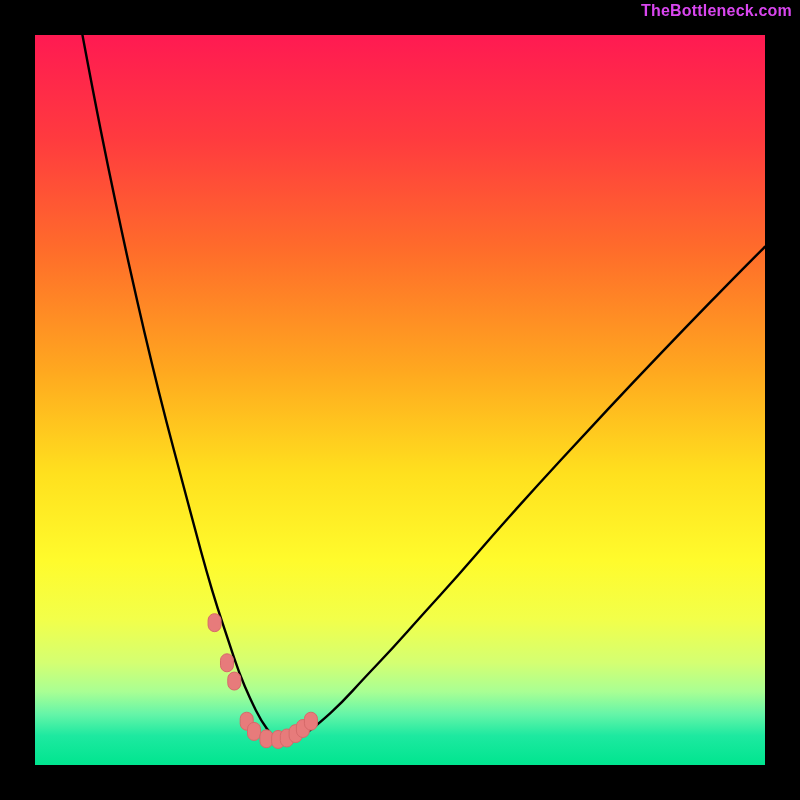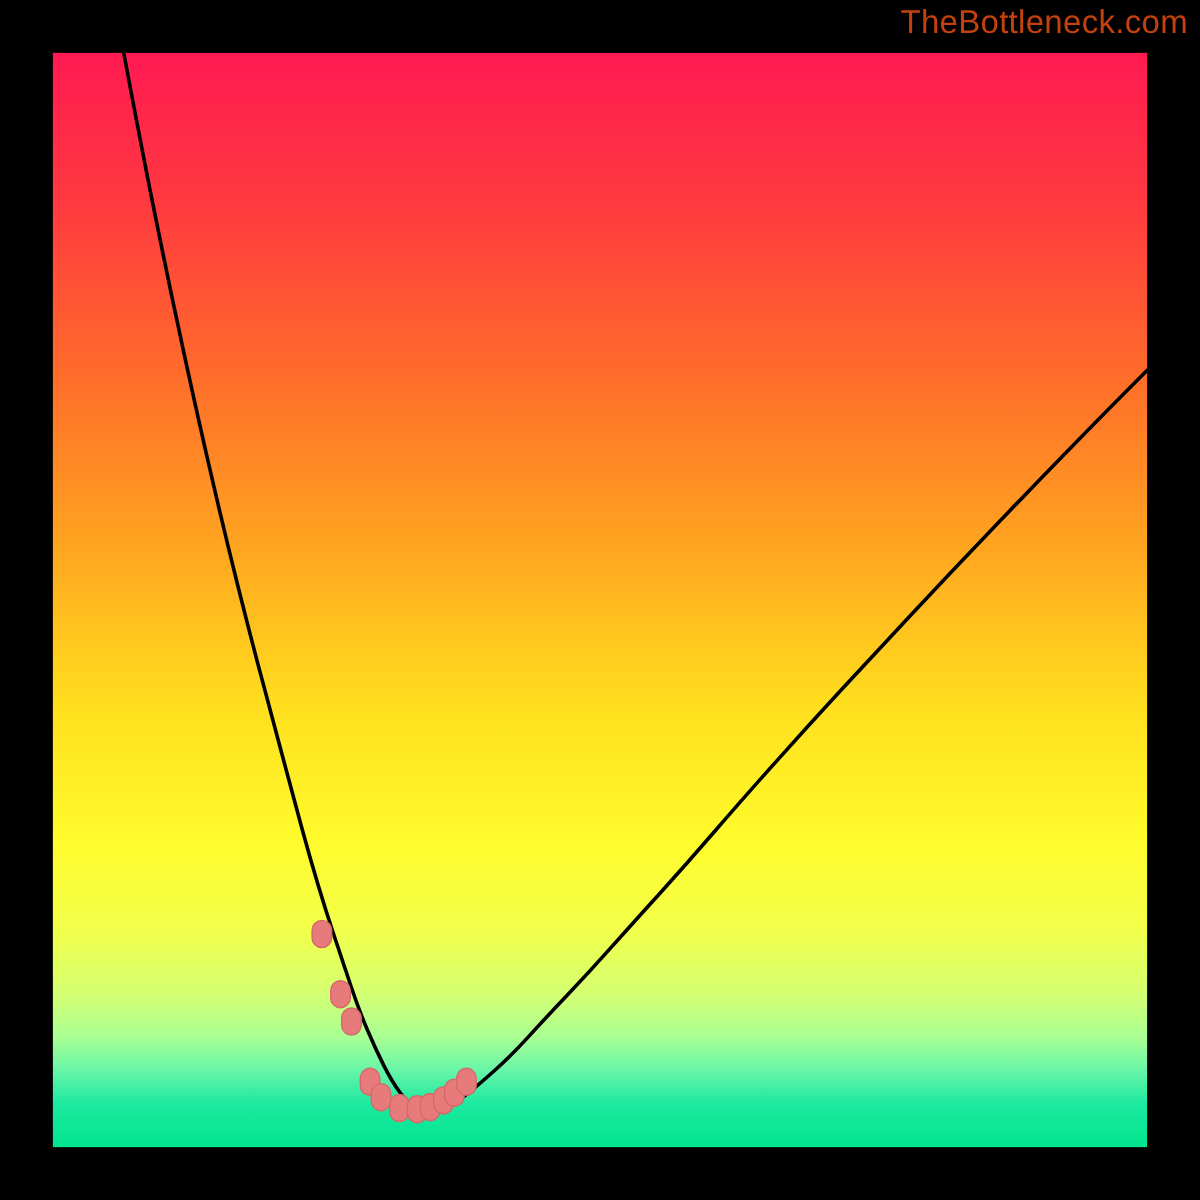--- a/index.html
+++ b/index.html
@@ -14,23 +14,23 @@
   .outer {
     position: relative;
     width: 800px;
     height: 800px;
     background: #000000;
   }
   .watermark {
     position: absolute;
     top: 2px;
     right: 8px;
-    font-size: 22px;
-    font-weight: 400;
-    color: #c2410c;
+    font-size: 16px;
+    font-weight: 700;
+    color: #d946ef;
     z-index: 20;
     letter-spacing: 0.2px;
   }
   .plot-wrap {
     position: absolute;
     left: 35px;
     top: 35px;
     width: 730px;
     height: 730px;
     overflow: hidden;

